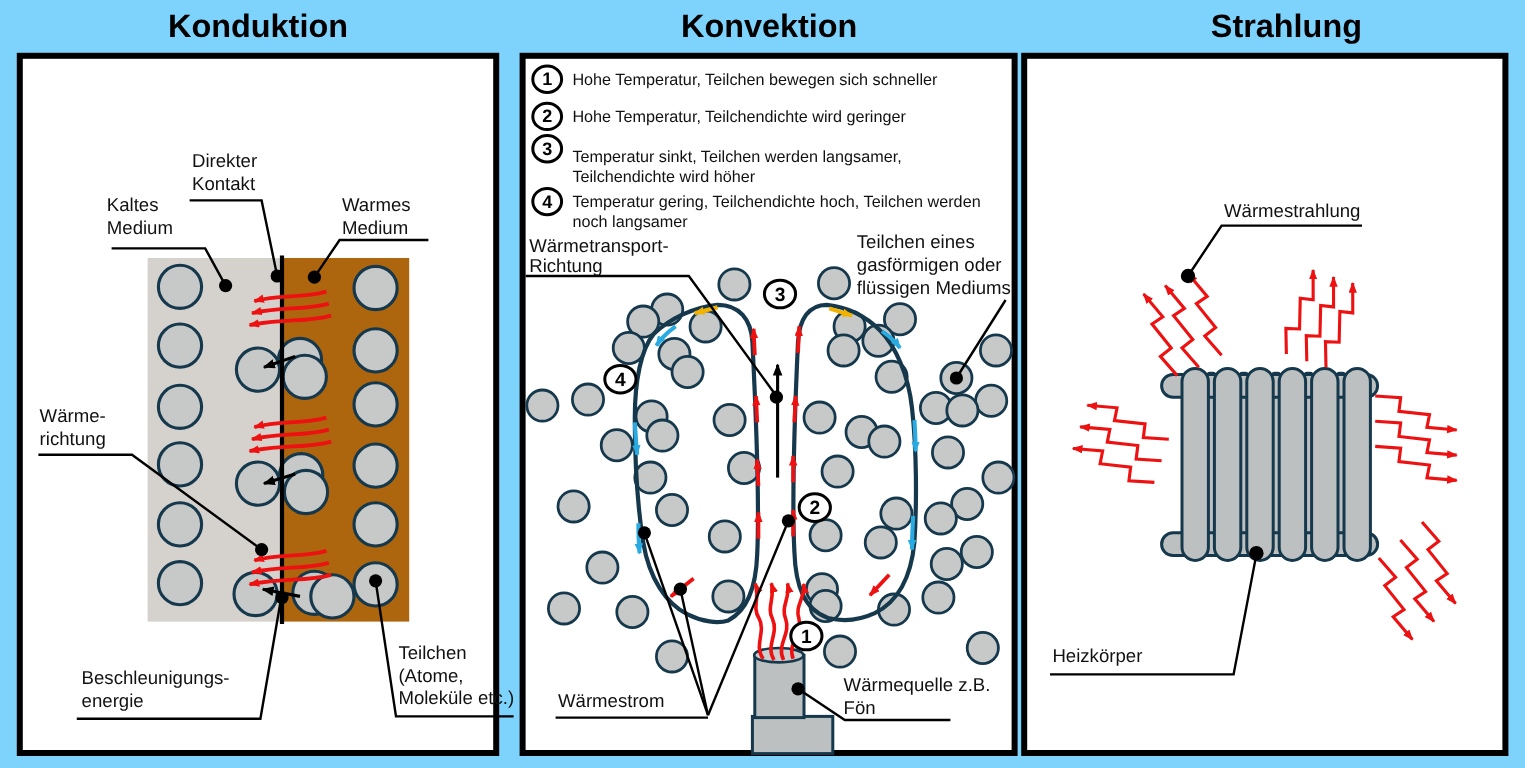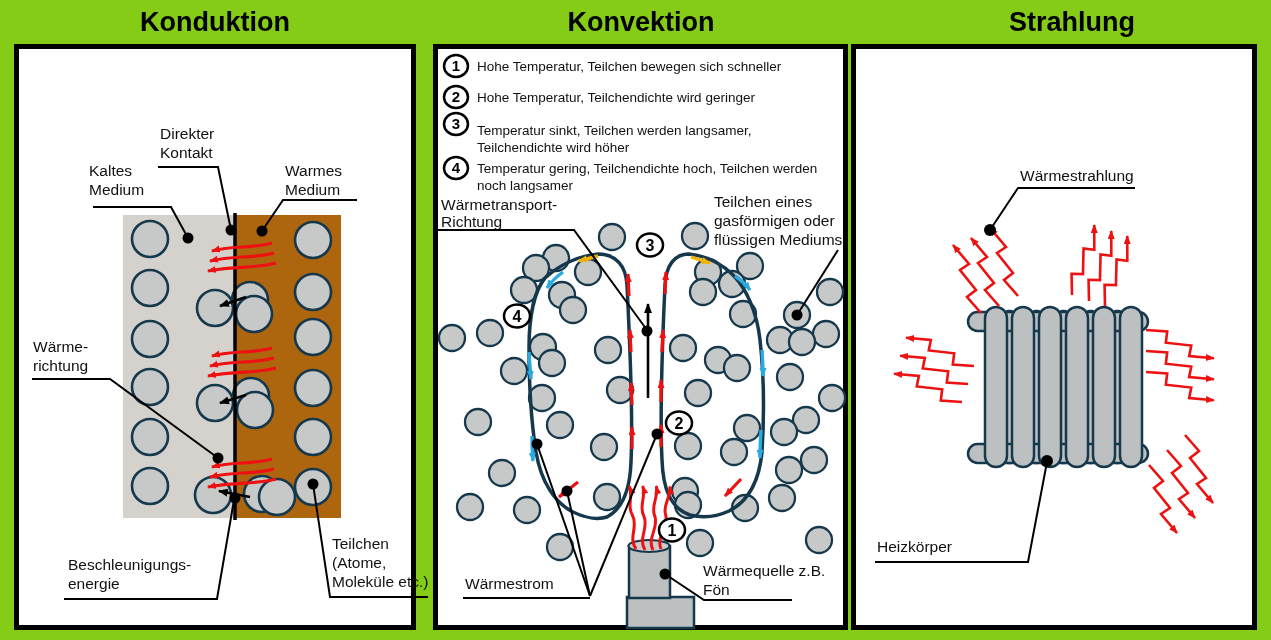--- a/index.html
+++ b/index.html
@@ -1,16 +1,16 @@
 <!DOCTYPE html>
 <html><head>
 <meta charset="utf-8">
 <style>
   html,body{margin:0;padding:0;background:#fff;}
-  .stage{position:relative;width:1271px;height:640px;background:#84cc16;overflow:hidden;}
+  .stage{position:relative;width:1271px;height:640px;background:#7dd3fc;overflow:hidden;}
   svg{display:block;}
   .t-title{font:700 27px "Liberation Sans",sans-serif;fill:#000;}
   .t-label{font:15.5px "Liberation Sans",sans-serif;fill:#111;}
   .t-legend{font:13.5px "Liberation Sans",sans-serif;fill:#111;}
   .t-num{font:700 15px "Liberation Sans",sans-serif;fill:#000;text-anchor:middle;}
   .t-num-lg{font:700 16px "Liberation Sans",sans-serif;fill:#000;text-anchor:middle;}
   .panelrect{fill:#fff;stroke:#000;stroke-width:5;}
   .leader{stroke:#000;stroke-width:2;fill:none;}
   .dot{fill:#000;stroke:none;}
   .medium-cold{fill:#d5d1cd;stroke:none;}

